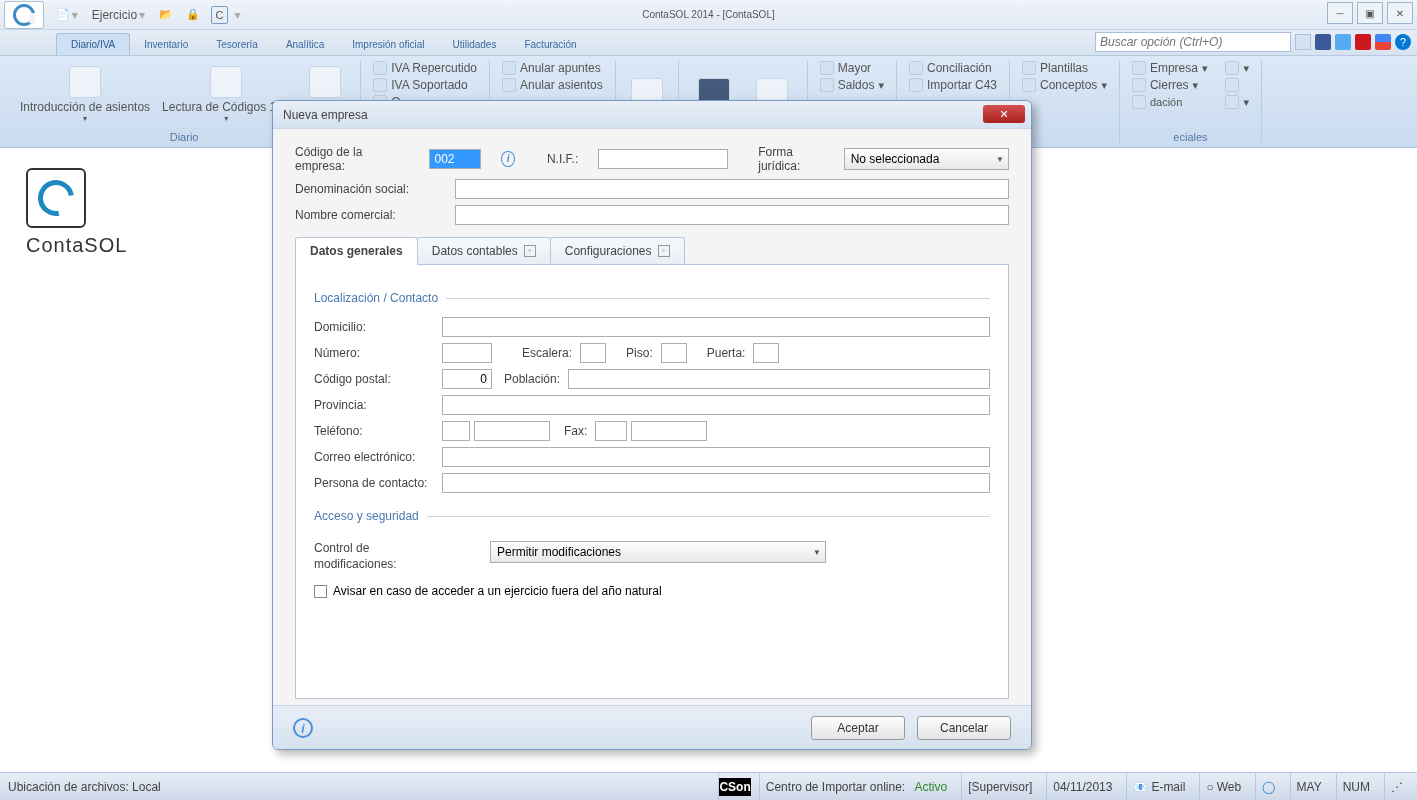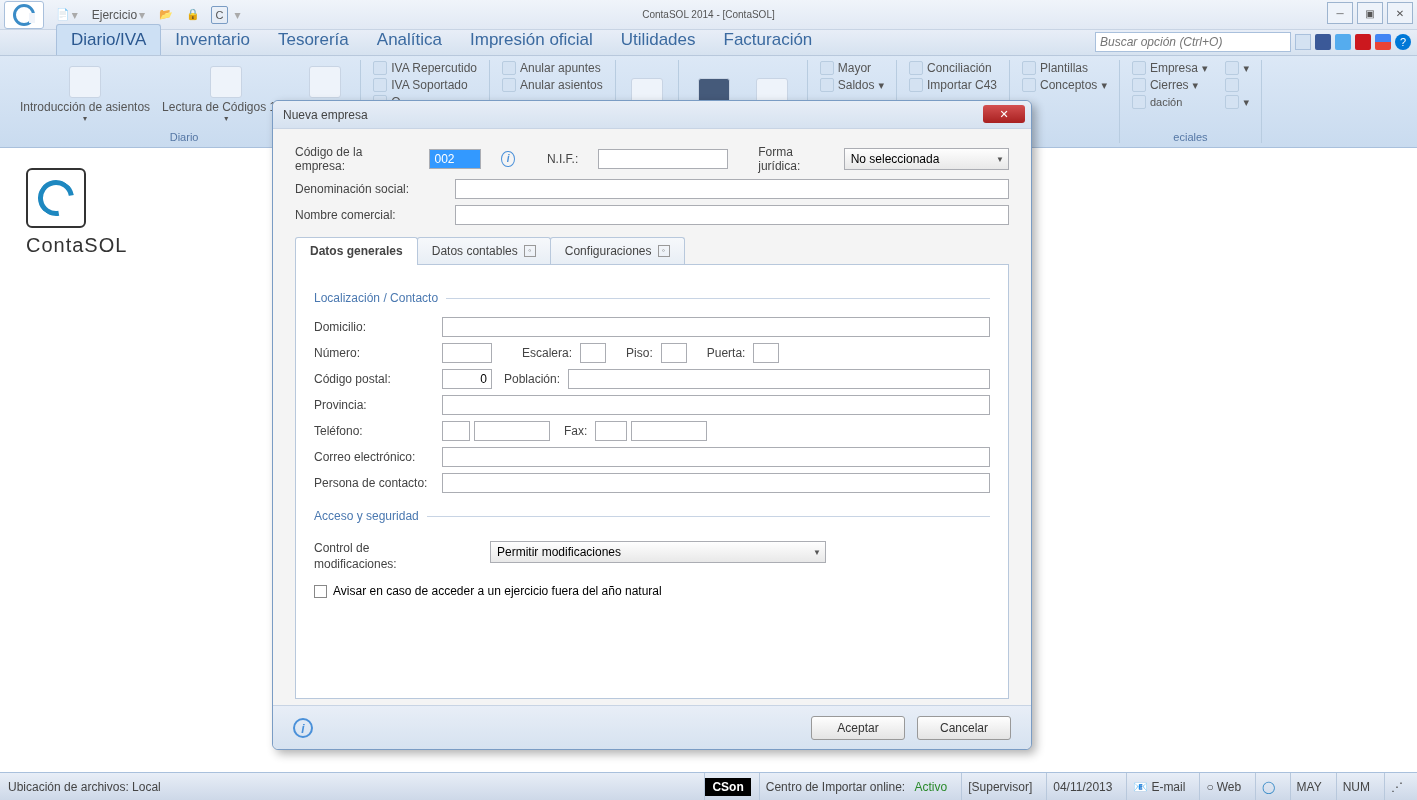--- a/index.html
+++ b/index.html
@@ -12,21 +12,21 @@
 .orb-c::after { content:''; position:absolute; right:-3px; top:6px; width:6px; height:10px; background:#f0f4fa; }
 .qat { display: flex; align-items: center; margin-left: 8px; gap: 6px; }
 .qat-item { padding: 2px 4px; color: #555; font-size: 11px; display:flex; align-items:center; gap:2px; }
 .qat-sep { color:#aaa; }
 .title-text { position: absolute; left: 50%; transform: translateX(-50%); color: #555; font-size: 10px; }
 .window-controls { position: absolute; right: 4px; top: 2px; display: flex; gap: 4px; }
 .win-ctrl { width: 26px; height: 22px; border: 1px solid #9db4cf; background: #eef3fa; display:flex; align-items:center; justify-content:center; font-size:10px; color:#555; }
 
 
 .ribbon-tabs { height: 26px; background: linear-gradient(#e8eef7, #d6e2f0); display: flex; align-items: flex-end; padding-left: 56px; border-bottom: 1px solid #b8c8dc; position: relative; }
-.ribbon-tab { padding: 5px 14px; color: #3b6aa0; cursor: pointer; font-size: 17px; }
+.ribbon-tab { padding: 5px 14px; color: #3b6aa0; cursor: pointer; font-size: 10px; }
 .ribbon-tab.active { background: #cde0f4; border: 1px solid #a9c0dc; border-bottom: none; border-radius: 3px 3px 0 0; color: #2b5890; font-weight: normal; }
 .ribbon-search { position: absolute; right: 6px; top: 2px; display: flex; align-items: center; gap: 4px; }
 .ribbon-search input { width: 196px; height: 20px; border: 1px solid #a9c0dc; padding: 0 4px; color: #888; font-style: italic; }
 .social-icons { display: flex; gap: 4px; }
 .social-icon { width: 16px; height: 16px; border-radius: 2px; display:inline-block; }
 .fb { background: #3b5998; } .tw { background: #55acee; } .yt { background: #cc181e; } .gg { background: linear-gradient(#4285f4 50%, #ea4335 50%); } .help { background: #0078d7; border-radius:50%; color:#fff; text-align:center; font-size:11px; line-height:16px; }
 
 
 .ribbon-body { height: 92px; background: linear-gradient(#dce8f6, #c9dbef); border-bottom: 1px solid #a9c0dc; display: flex; padding: 4px 8px; position: relative; }
 .ribbon-group { display: flex; flex-direction: column; align-items: center; padding: 0 8px; border-right: 1px solid #b8cce0; }
@@ -79,21 +79,21 @@
 .checkbox { width: 13px; height: 13px; border: 1px solid #888; background: #fff; }
 
 .dialog-footer { position: absolute; bottom: 0; left: 0; right: 0; height: 44px; background: linear-gradient(#e8eef7, #d6e2f0); border-top: 1px solid #c8d4e4; border-radius: 0 0 6px 6px; display: flex; align-items: center; justify-content: flex-end; padding: 0 20px; gap: 12px; }
 .dlg-btn { width: 94px; height: 24px; background: linear-gradient(#fefefe, #e4e4e4); border: 1px solid #999; border-radius: 3px; display: flex; align-items: center; justify-content: center; cursor: pointer; color: #333; }
 .dlg-info-icon { position: absolute; left: 20px; width: 20px; height: 20px; border: 2px solid #4a90d9; border-radius: 50%; color: #4a90d9; text-align: center; font-weight: bold; font-style: italic; line-height: 18px; }
 
 
 .statusbar { position: absolute; bottom: 0; left: 0; right: 0; height: 28px; background: linear-gradient(#e8eef7, #cdd8e8); border-top: 1px solid #a9c0dc; display: flex; align-items: center; padding: 0 8px; gap: 8px; color: #444; font-size: 11px; }
 .status-left { flex: 1; }
 .status-item { padding: 0 6px; border-left: 1px solid #b8c8dc; height: 100%; display: flex; align-items: center; gap: 3px; }
-.cs-badge { background: #000; color: #fff; padding: 2px 7px; font-weight: bold; }
+.cs-badge { background: #000; color: #fff; padding: 2px 0; font-weight: bold; }
 .status-active { color: #2a8a2a; }
 </style>
 </head>
 <body>
 
 <div class="titlebar">
   <div class="app-orb">
       <span class="orb-c"></span>
     </div>
   <div class="qat">

